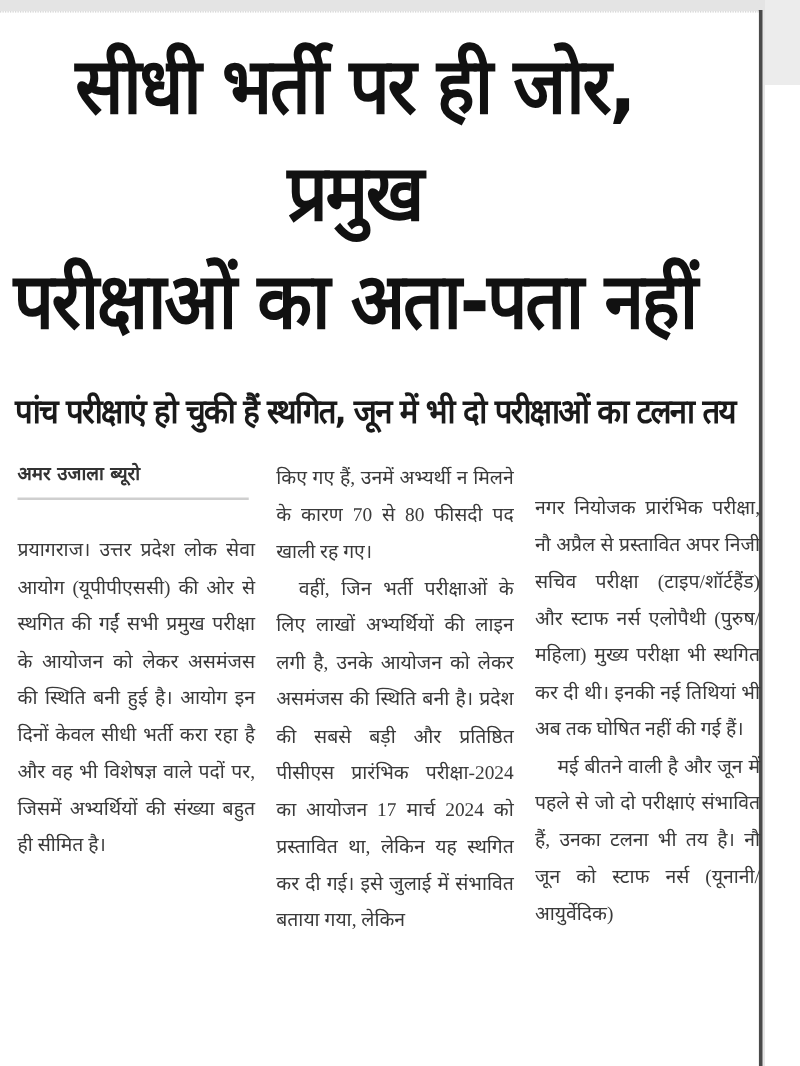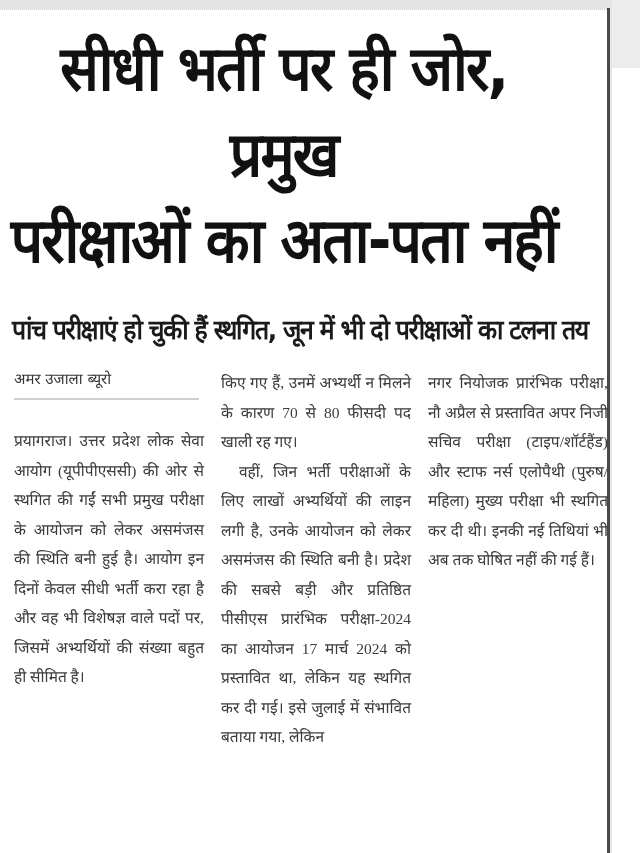--- a/index.html
+++ b/index.html
@@ -53,23 +53,23 @@
   .col {
     position: absolute; top: 0; width: 190px;
     font-size: 15.5px; line-height: 29.5px; color: #3a3a3a;
     text-align: justify;
     filter: blur(0.5px);
   }
   .col p { margin: 0; font-family: Liberation Serif, serif; }
   .col p.indent { text-indent: 18px; }
   .col1 { left: 0; }
   .col2 { left: 207px; width: 190px; }
-  .col3 { left: 414px; width: 180px; }
+  .col3 { left: 414px; width: 180px; margin-top: 24px; }
   .byline {
-    font-size: 15px; color: #333; font-weight: normal; line-height: 22px;
+    font-size: 15px; color: #333; font-weight: bold; line-height: 22px;
     margin-bottom: 8px;
   }
   .rule {
     height: 2px; background: #cfcfcf; width: 185px; margin: 8px 0 26px 0;
   }
 </style>
 </head>
 <body>
 
 <div class="top-strip"></div>
@@ -92,14 +92,15 @@
     <div class="byline">अमर उजाला ब्यूरो</div>
     <div class="rule"></div>
     <p>प्रयागराज। उत्तर प्रदेश लोक सेवा आयोग (यूपीपीएससी) की ओर से स्थगित की गईं सभी प्रमुख परीक्षा के आयोजन को लेकर असमंजस की स्थिति बनी हुई है। आयोग इन दिनों केवल सीधी भर्ती करा रहा है और वह भी विशेषज्ञ वाले पदों पर, जिसमें अभ्यर्थियों की संख्या बहुत ही सीमित है।</p>
   </div>
   <div class="col col2">
     <p>किए गए हैं, उनमें अभ्यर्थी न मिलने के कारण 70 से 80 फीसदी पद खाली रह गए।</p>
     <p class="indent">वहीं, जिन भर्ती परीक्षाओं के लिए लाखों अभ्यर्थियों की लाइन लगी है, उनके आयोजन को लेकर असमंजस की स्थिति बनी है। प्रदेश की सबसे बड़ी और प्रतिष्ठित पीसीएस प्रारंभिक परीक्षा-2024 का आयोजन 17 मार्च 2024 को प्रस्तावित था, लेकिन यह स्थगित कर दी गई। इसे जुलाई में संभावित बताया गया, लेकिन</p>
   </div>
   <div class="col col3">
     <p>नगर नियोजक प्रारंभिक परीक्षा, नौ अप्रैल से प्रस्तावित अपर निजी सचिव परीक्षा (टाइप/शॉर्टहैंड) और स्टाफ नर्स एलोपैथी (पुरुष/महिला) मुख्य परीक्षा भी स्थगित कर दी थी। इनकी नई तिथियां भी अब तक घोषित नहीं की गई हैं।</p>
+    <p class="indent">मई बीतने वाली है और जून में पहले से जो दो परीक्षाएं संभावित हैं, उनका टलना भी तय है। नौ जून को स्टाफ नर्स (यूनानी/आयुर्वेदिक)</p>
   </div>
 </div>
 
 </body></html>

